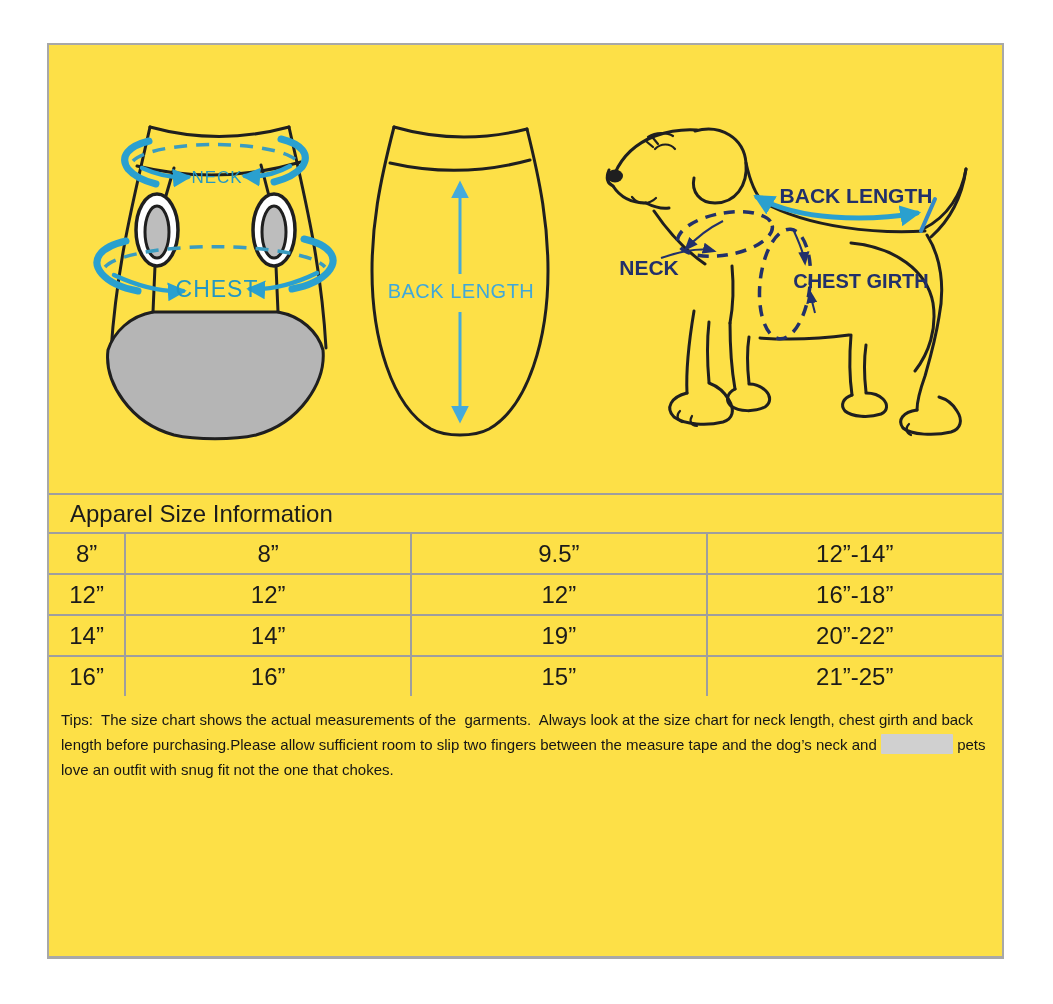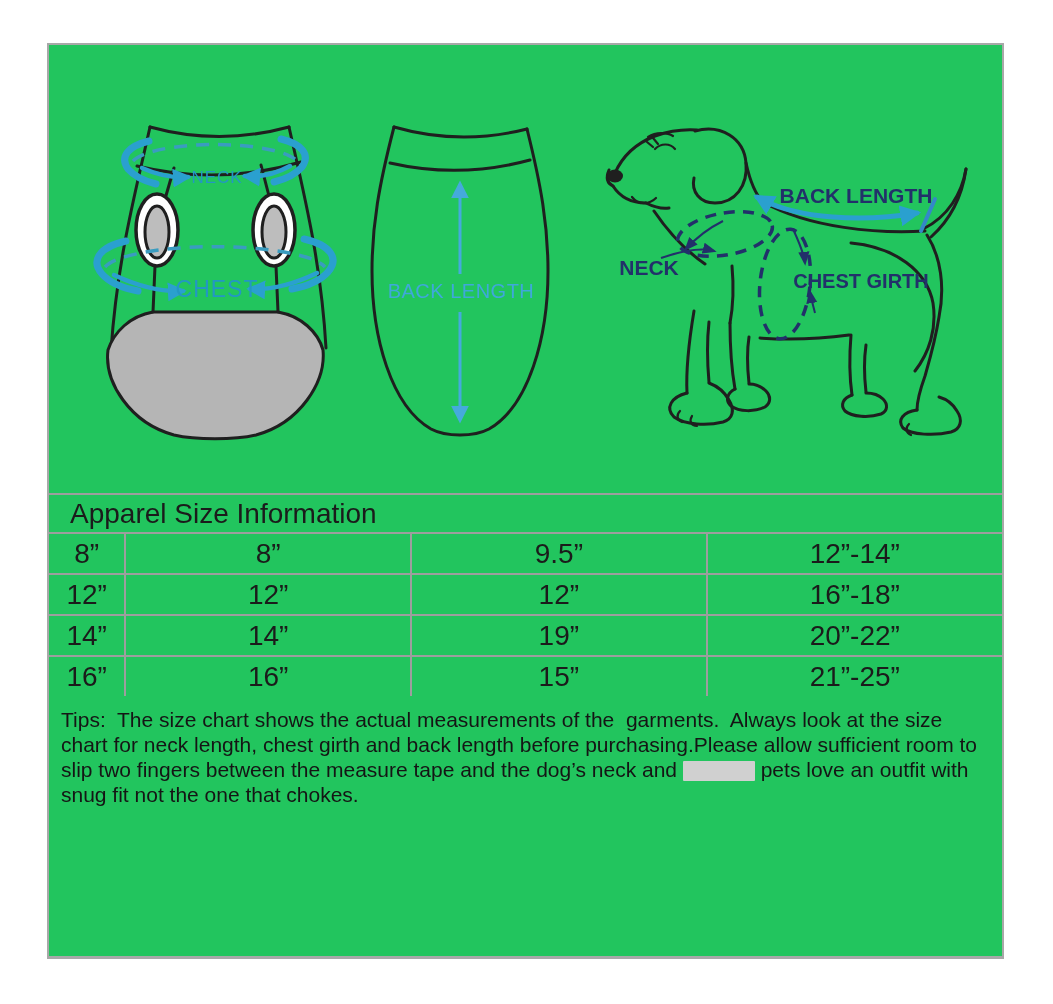--- a/index.html
+++ b/index.html
@@ -4,21 +4,21 @@
 <style>
   html,body { margin:0; padding:0; background:#ffffff; }
   .page {
     position:relative; width:1053px; height:1004px; background:#ffffff;
     font-family:"Liberation Sans", sans-serif; color:#1b1b1b; overflow:hidden;
   }
   .frame {
     position:absolute; left:47px; top:43px; width:957px; height:916px;
     box-sizing:border-box; border:2px solid #a8a8a8;
     border-bottom-width:3px;
-    display:flex; flex-direction:column; background:#22c55e;
+    display:flex; flex-direction:column; background:#fde047;
   }
   .illus { height:448px; border-bottom:2px solid #9e9e9e; }
   .illus svg { display:block; }
 
   
   .ln  { fill:none; stroke:#1f1f1f; stroke-width:3;   stroke-linecap:round; stroke-linejoin:round; }
   .ln2 { fill:none; stroke:#1f1f1f; stroke-width:2.2; stroke-linecap:round; stroke-linejoin:round; }
   .gray-panel { fill:#b5b5b5; stroke:#1f1f1f; stroke-width:3; stroke-linejoin:round; }
   .hole    { fill:#ffffff; stroke:#1f1f1f; stroke-width:3.5; }
   .hole-in { fill:#bdbdbd; stroke:#1f1f1f; stroke-width:3; }
@@ -35,33 +35,33 @@
   .t17 { font-size:17px; letter-spacing:1px; }
   .t23 { font-size:23px; letter-spacing:1px; }
   .t-blue { fill:#3fa8da; font-size:20px; text-anchor:middle; letter-spacing:0.5px; }
   .t-navy { fill:#22306a; font-weight:bold; text-anchor:middle; }
   .t20 { font-size:20px; }
   .t21 { font-size:21px; }
 
   
   table.size-table {
     width:100%; border-collapse:collapse; border-style:hidden;
-    table-layout:fixed; font-size:28px; color:#1b1b1b;
+    table-layout:fixed; font-size:24px; color:#1b1b1b;
   }
   table.size-table td, table.size-table th {
     border:2px solid #9e9e9e; text-align:center; font-weight:normal; padding:0;
   }
   tr.title-row td { text-align:left; padding-left:21px; height:37px; }
   tr.head-row th  { height:41px; }
   tr.data-row td  { height:39px; }
 
   
   .tips { flex:1; padding:11px 16px 0 12px; }
   .tips p {
-    margin:0; font-size:21px; line-height:25px; color:#151515;
+    margin:0; font-size:15px; line-height:25px; color:#151515;
     white-space:pre-wrap;
   }
   .redact {
     display:inline-block; width:72px; height:20px; background:#d0d0d0;
     vertical-align:-4px; border-radius:1px;
   }
 </style>
 </head>
 <body>
 

